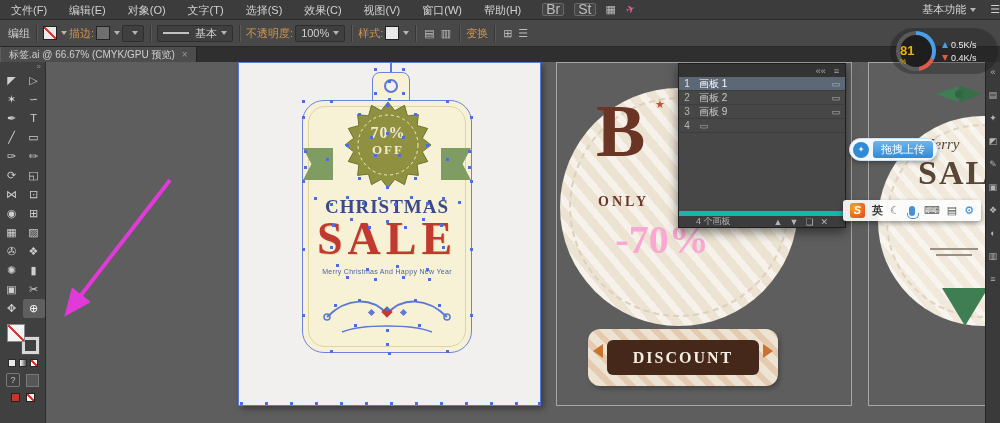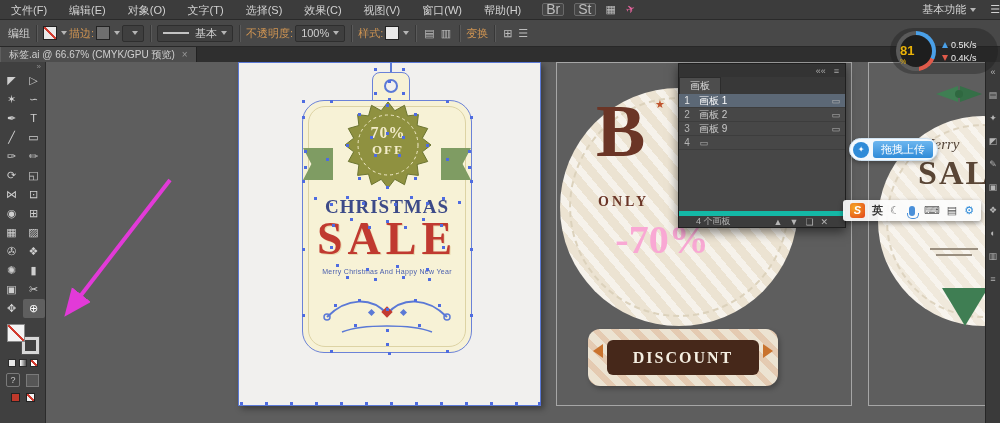--- a/index.html
+++ b/index.html
@@ -218,23 +218,20 @@
   <span>◐</span>
   <span>▥</span>
   <span>≡</span>
 </div>
 
 <div class="panel">
   <div class="p-head1">
     <span>««</span>
     <span>≡</span>
   </div>
-  <div class="p-tabrow">
-    <span class="p-tab">画板</span>
-  </div>
   <div class="p-row sel">
     <span class="p-num">1</span>
     <span class="p-name">画板 1</span>
     <span class="p-ico">▭</span>
   </div>
   <div class="p-row">
     <span class="p-num">2</span>
     <span class="p-name">画板 2</span>
     <span class="p-ico">▭</span>
   </div>

